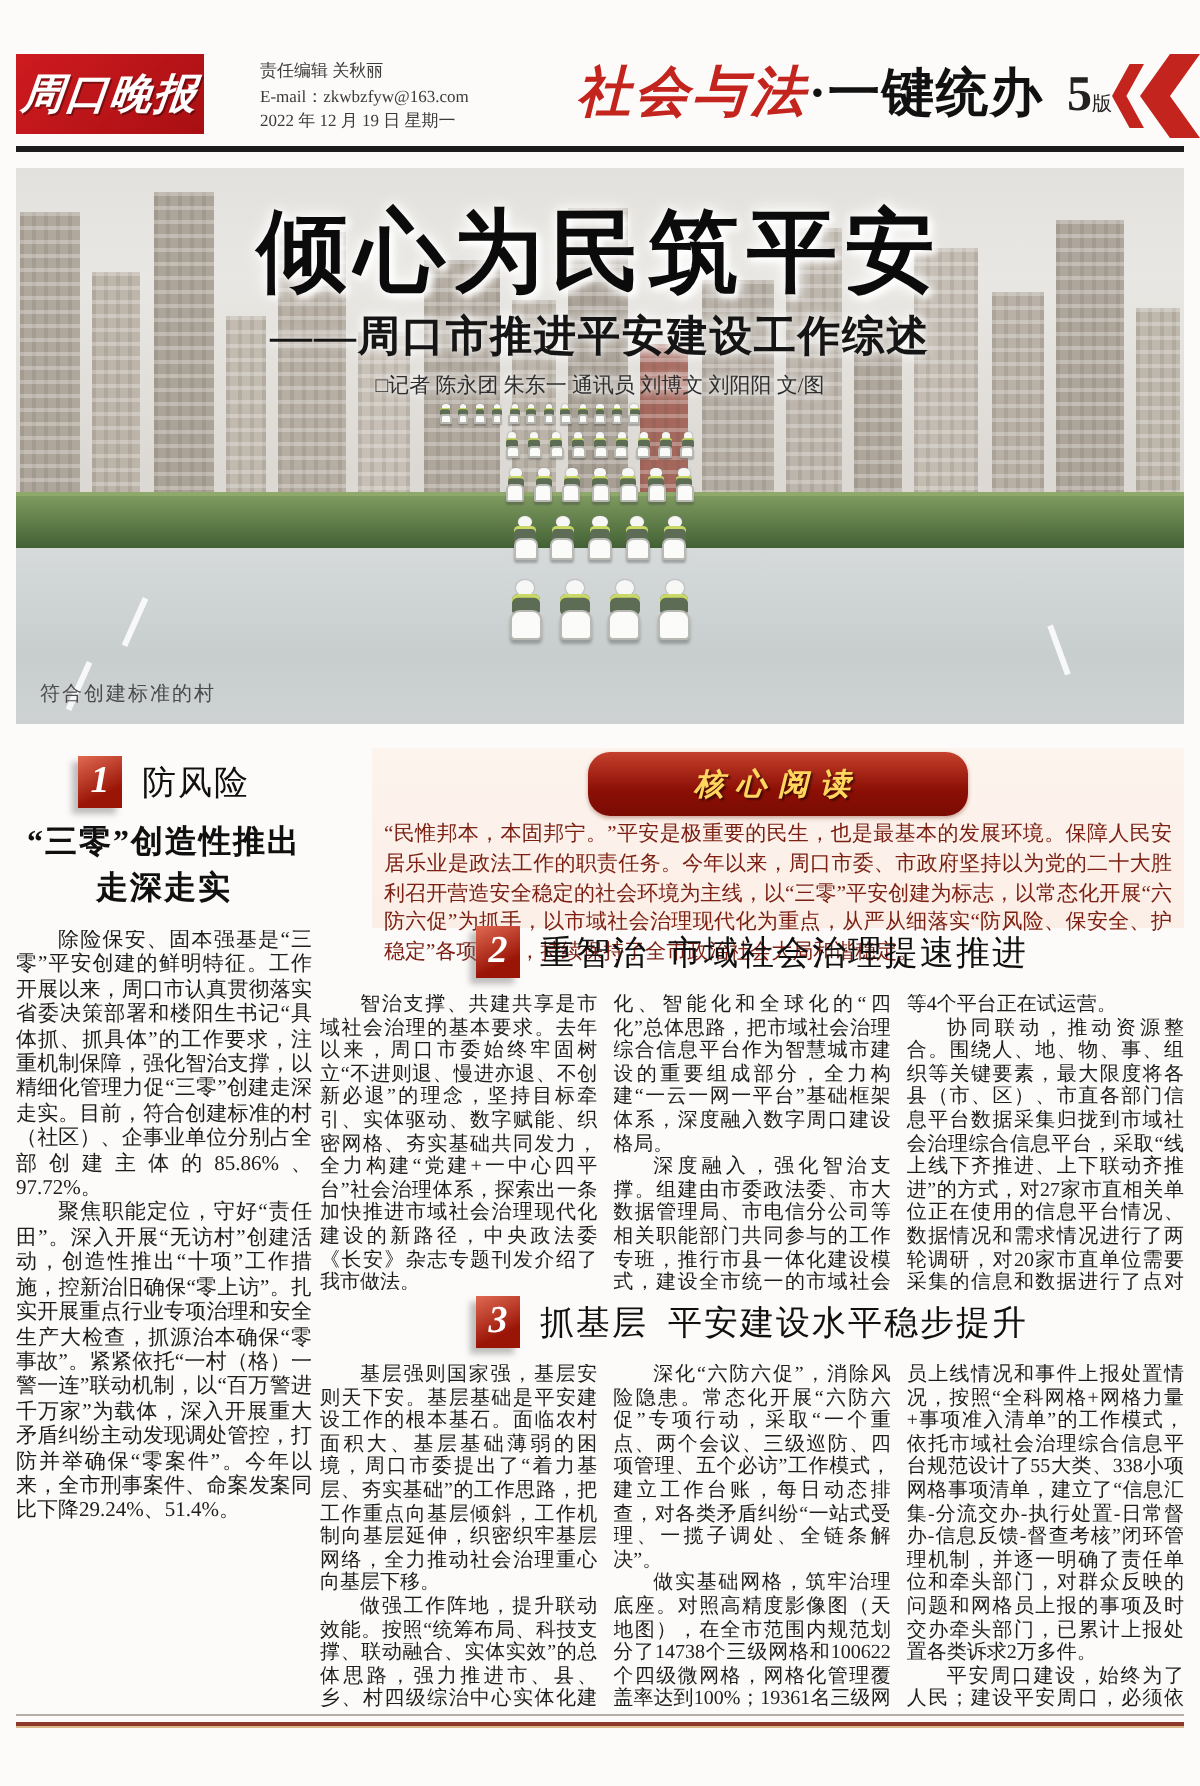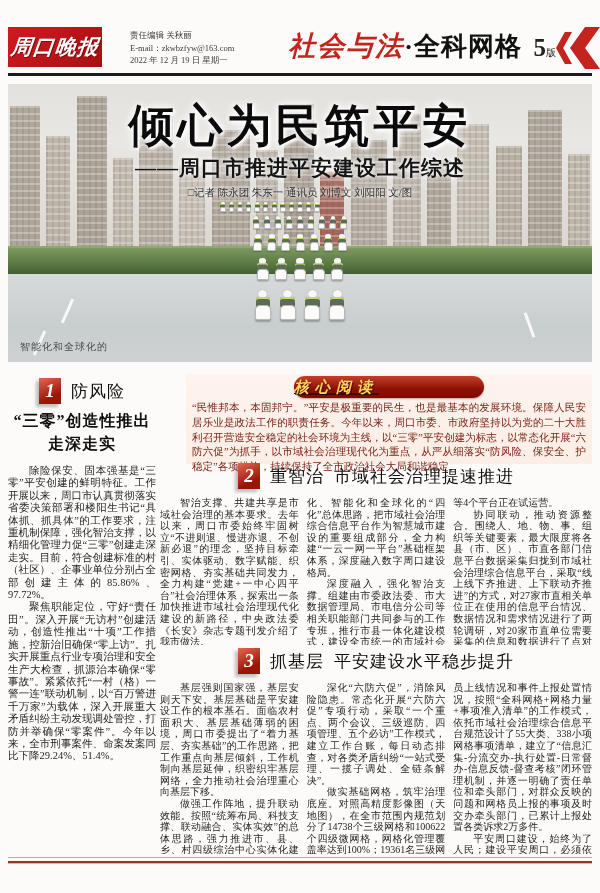--- a/index.html
+++ b/index.html
@@ -53,23 +53,23 @@
   .subhead { position:absolute; left:0; top:70px; width:100%; text-align:center;
              font-size:21px; font-weight:bold; letter-spacing:1px; color:#151515;
              text-shadow:0 0 8px #fff,0 0 4px #fff; }
   .byline { position:absolute; left:0; top:102px; width:100%; text-align:center;
             font-size:10.5px; color:#2e2e2e; text-shadow:0 0 6px #fff,0 0 4px #fff; }
   .photo-caption { position:absolute; left:12px; bottom:8px; font-size:10px; color:#4a4a4a; letter-spacing:1px; }
 
   
   .core { position:absolute; left:186px; top:374px; width:406px; height:90px;
           background:linear-gradient(#fdf4ee,#fbeee6); padding:2px 6px 4px 6px; }
-  .core-bar { width:190px; height:22px; margin:0 auto 3px auto; border-radius:11px;
-              background:linear-gradient(#c5402c,#8c0f05 60%,#7a0c04); display:flex; align-items:center; 
-              box-shadow:0 1px 2px rgba(120,40,20,.4);text-decoration:underline; }
+  .core-bar { width:190px; height:32px; margin:0 auto 3px auto; border-radius:11px;
+              background:linear-gradient(#c5402c,#8c0f05 60%,#7a0c04); display:flex; align-items:center; justify-content:center;
+              box-shadow:0 1px 2px rgba(120,40,20,.4); }
   .core-bar span { color:#ffd75e; font-size:15px; font-weight:bold; font-style:italic; letter-spacing:6px;
                    text-shadow:1px 1px 1px rgba(0,0,0,.5); }
   .core-body { font-size:10.5px; line-height:14.8px; color:#7b2013; text-align:justify; }
 
   
   .numbox { width:22px; height:26px; flex:0 0 22px; background:linear-gradient(155deg,#e06a52,#9b1507 70%);
             color:#fff; font-style:italic; font-weight:bold; font-size:19px;
             display:flex; align-items:center; justify-content:center;
             box-shadow:-3px 3px 3px rgba(130,130,130,.5); }
   .sec-head { display:flex; align-items:center; justify-content:center; gap:10px; }
@@ -105,21 +105,21 @@
 
   <div class="logo-box">
     <span class="logo-text">周口晚报</span>
   </div>
   <div class="mast-info">
     <div>责任编辑 关秋丽</div>
     <div>E-mail：zkwbzfyw@163.com</div>
     <div>2022 年 12 月 19 日 星期一</div>
   </div>
   <div class="sec-title">
-    <span class="red">社会与法</span><span class="blk">·全科网格</span>
+    <span class="red">社会与法</span><span class="blk">·一键统办</span>
   </div>
   <div class="page-num">
     <span>5</span><small>版</small>
   </div>
   <div class="chev small"></div>
   <div class="chev big"></div>
   <div class="mast-rule"></div>
 
   <div class="photo">
     <div class="skyline" id="skyline">
@@ -339,21 +339,21 @@
           <span class="bike">
             <span class="helmet"></span>
             <span class="torso"></span>
             <span class="fair"></span>
           </span>
         </div>
       </div>
     <div class="headline">倾心为民筑平安</div>
     <div class="subhead">——周口市推进平安建设工作综述</div>
     <div class="byline">□记者 陈永团 朱东一 通讯员 刘博文 刘阳阳 文/图</div>
-    <div class="photo-caption">智能化和全球化的</div>
+    <div class="photo-caption">符合创建标准的村</div>
   </div>
 
   <div class="core">
     <div class="core-bar">
       <span>核心阅读</span>
     </div>
     <div class="core-body">“民惟邦本，本固邦宁。”平安是极重要的民生，也是最基本的发展环境。保障人民安居乐业是政法工作的职责任务。今年以来，周口市委、市政府坚持以为党的二十大胜利召开营造安全稳定的社会环境为主线，以“三零”平安创建为标志，以常态化开展“六防六促”为抓手，以市域社会治理现代化为重点，从严从细落实“防风险、保安全、护稳定”各项措施，持续保持了全市政治社会大局和谐稳定。</div>
   </div>
 
   <div class="sec1">

